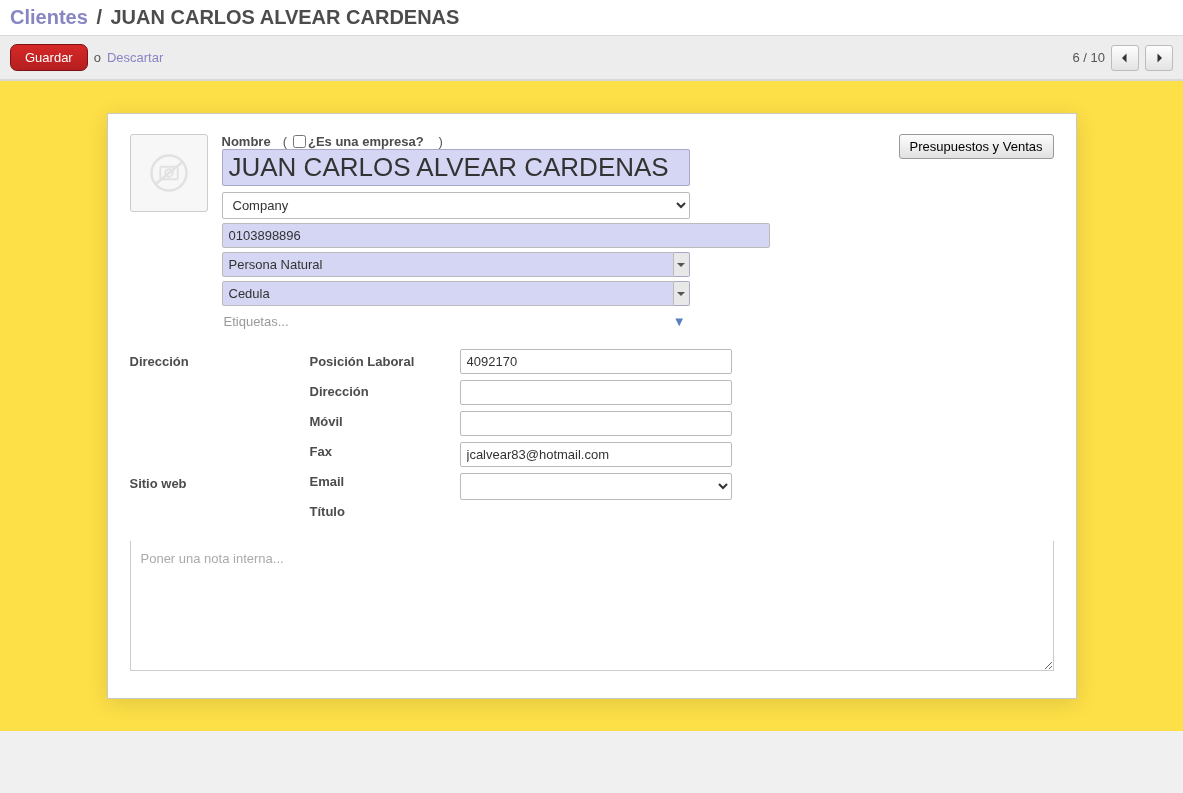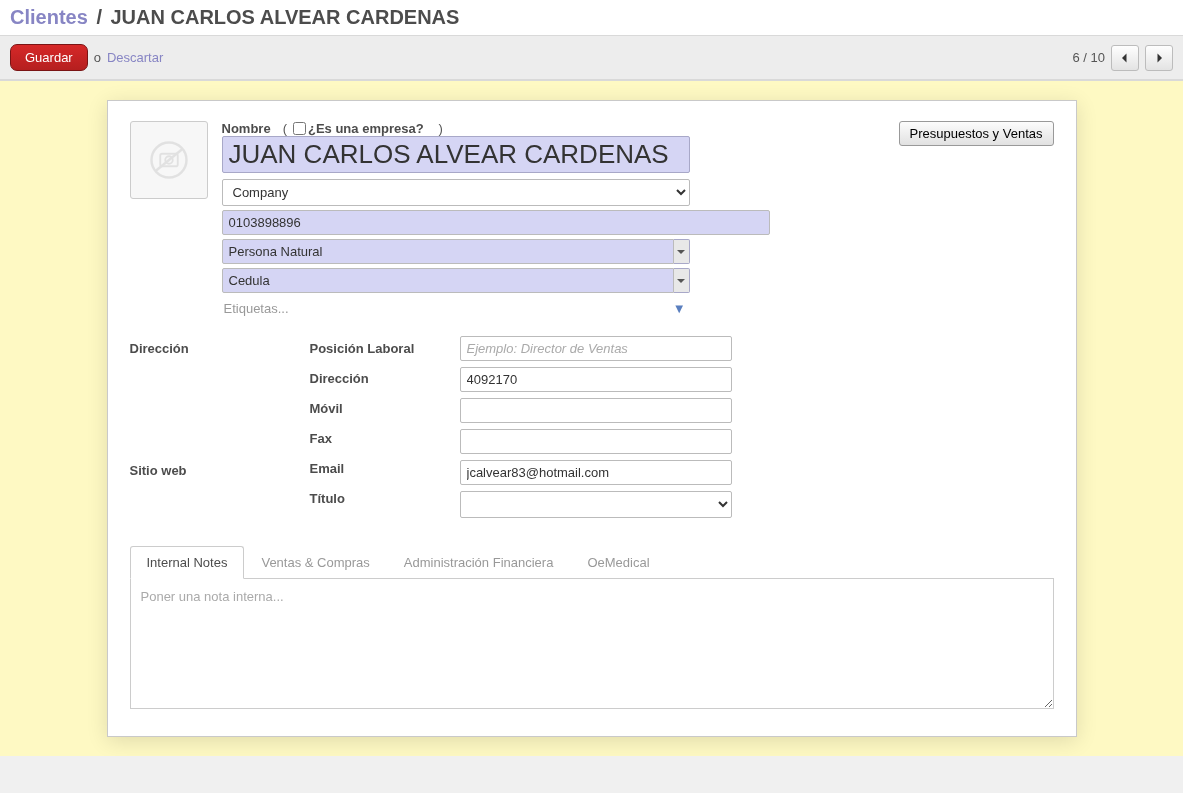--- a/index.html
+++ b/index.html
@@ -48,22 +48,22 @@
   width: 28px; height: 26px;
   background: linear-gradient(#fefefe, #e3e3e3);
   border: 1px solid #bcbcbc;
   border-radius: 3px;
   cursor: pointer;
   display: inline-flex; align-items: center; justify-content: center;
 }
 .nav-btn svg { width: 12px; height: 12px; }
 
 .form-sheet-bg {
-  padding: 19px 0;
-  background: #fef9c3;
+  padding: 32px 0;
+  background: #fde047;
 }
 .form-sheet {
   width: 970px;
   margin: 0 auto;
   background: #fff;
   border: 1px solid #c9c9c9;
   box-shadow: 0 4px 20px rgba(0,0,0,0.12);
   padding: 20px 22px 24px;
 }
 .top-row { display: flex; }
@@ -260,33 +260,26 @@
       </div>
       <div class="right-labels">
         <span class="label">Posición Laboral</span>
         <span class="label" style="margin-top:10px;">Dirección</span>
         <span class="label" style="margin-top:10px;">Móvil</span>
         <span class="label" style="margin-top:10px;">Fax</span>
         <span class="label" style="margin-top:10px;">Email</span>
         <span class="label" style="margin-top:10px;">Título</span>
       </div>
       <div class="right-col right-fields">
-        <input class="field contact-input" placeholder="Ejemplo: Director de Ventas" style="">
         <input class="field contact-input" value="4092170" style="">
         <input class="field contact-input" value="" style="">
         <input class="field contact-input" value="" style="">
         <input class="field contact-input" value="jcalvear83@hotmail.com" style="">
         <select class="field"><option></option></select>
       </div>
     </div>
 
     <div class="tabs">
-      <div class="tabs-bar">
-        <div class="tab active">Internal Notes</div>
-        <div class="tab">Ventas &amp; Compras</div>
-        <div class="tab">Administración Financiera</div>
-        <div class="tab">OeMedical</div>
-      </div>
       <textarea class="notes-area" placeholder="Poner una nota interna..." style=""></textarea>
     </div>
 
   </div>
 </div>
 
 </body></html>

